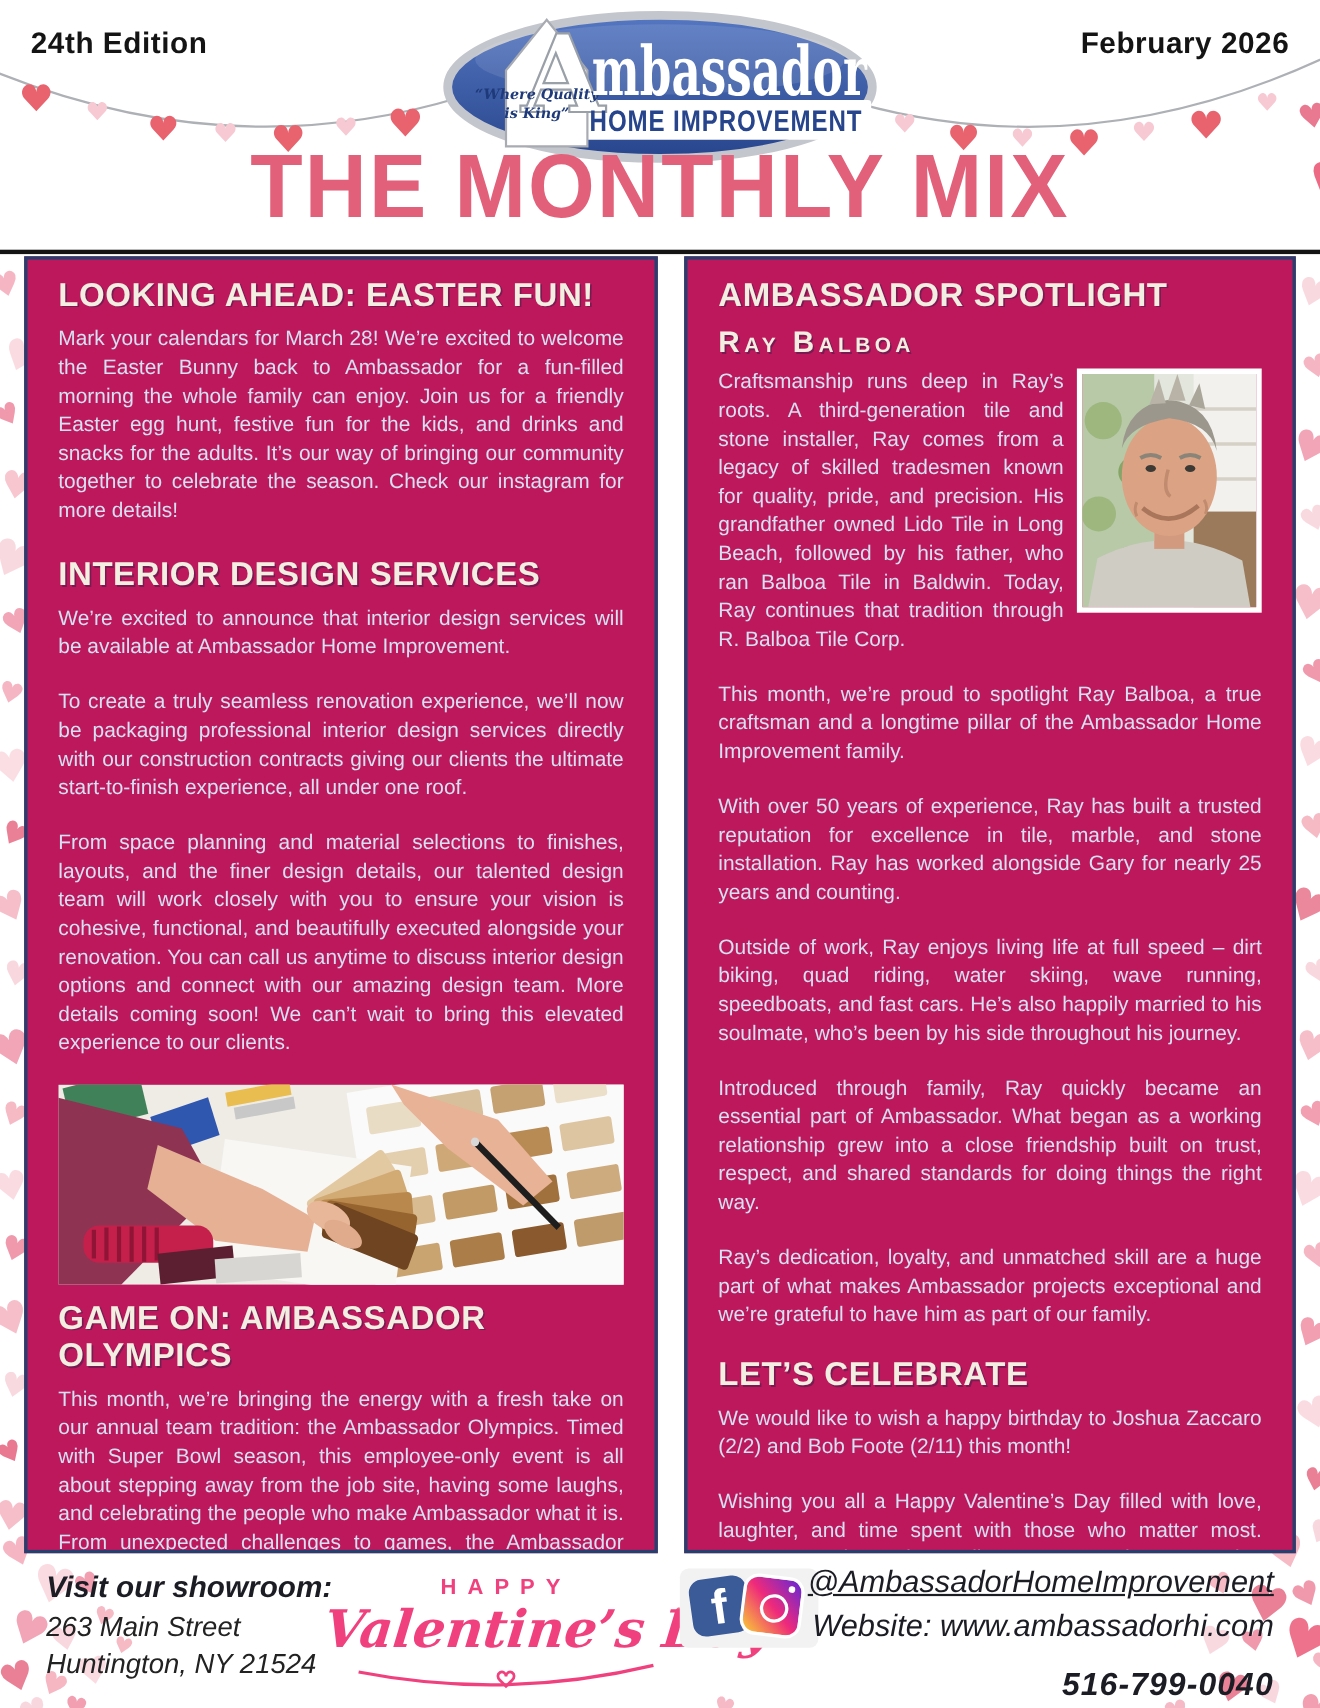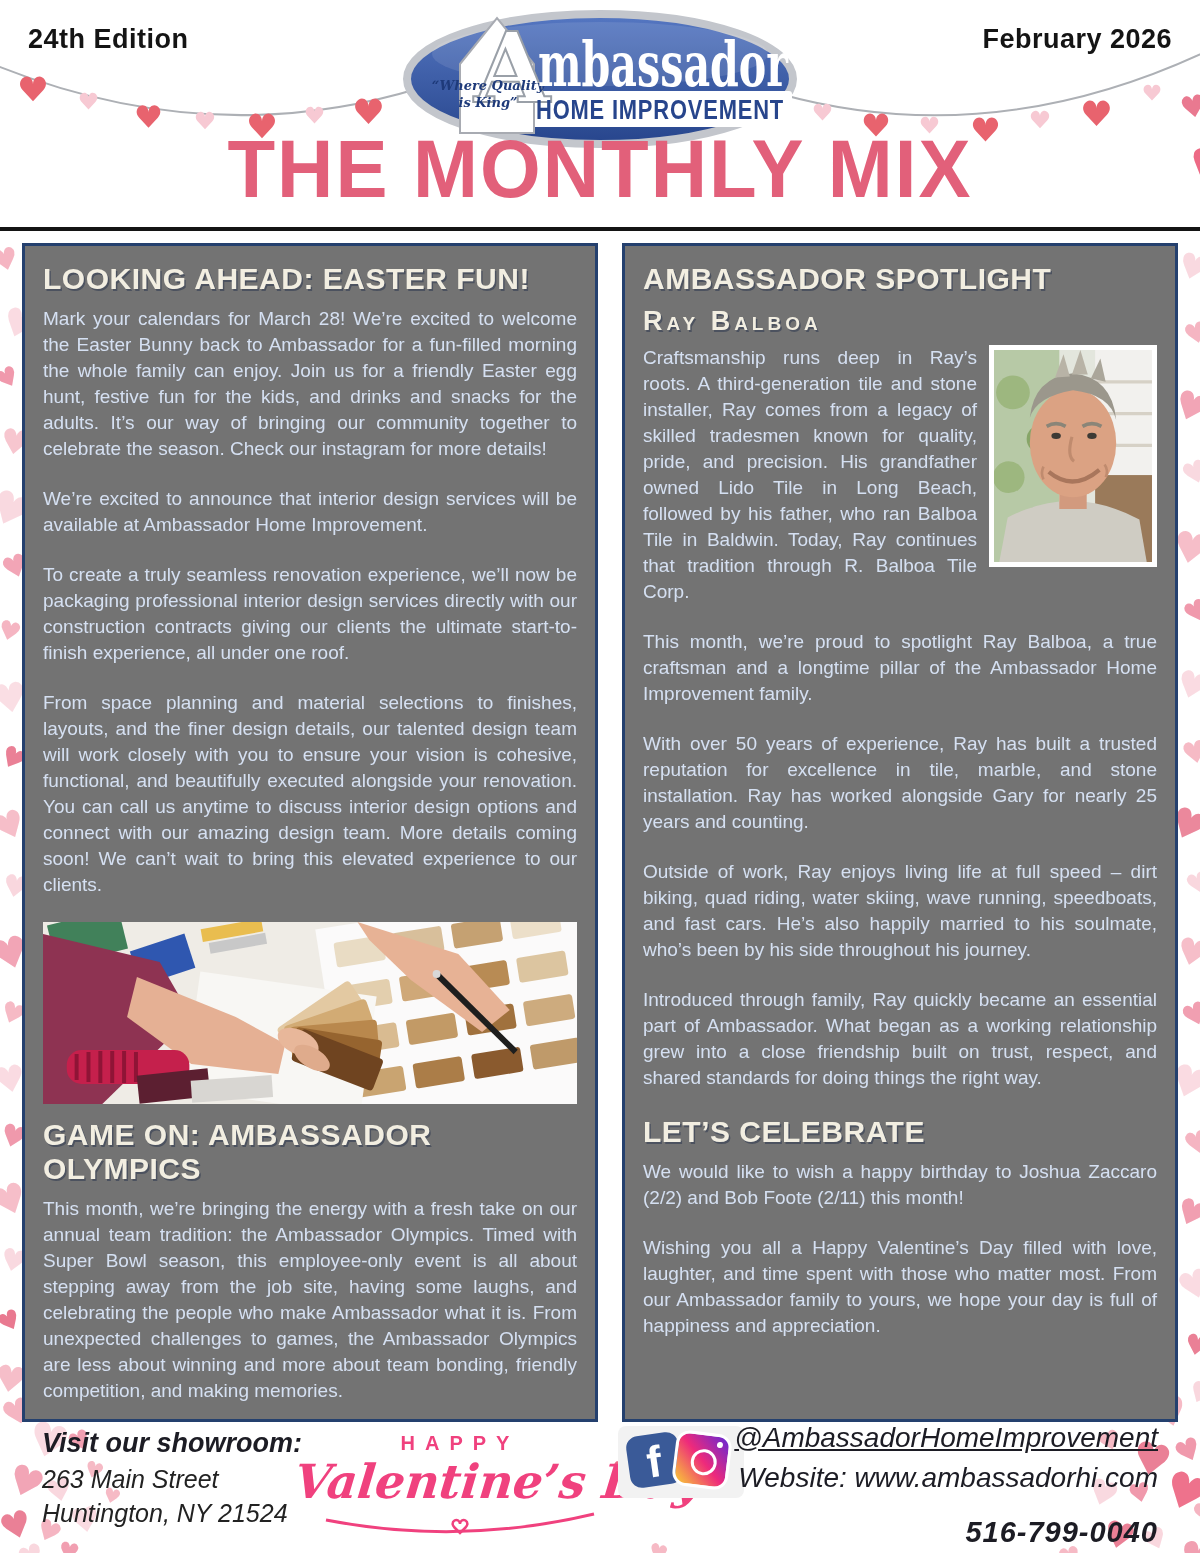--- a/index.html
+++ b/index.html
@@ -12,22 +12,22 @@
   .header{position:absolute;top:0;left:0;width:1200px;height:233px;z-index:2;}
   .edition{position:absolute;left:28px;top:24px;font-size:27px;font-weight:600;color:#141414;letter-spacing:.5px;}
   .date{position:absolute;right:28px;top:24px;font-size:27px;font-weight:600;color:#141414;letter-spacing:.5px;}
   .garland{position:absolute;left:0;top:0;width:1200px;height:200px;}
   .logo-wrap{position:absolute;left:400px;top:6px;width:400px;height:145px;}
   .nl-title{position:absolute;left:0;top:130px;width:1200px;margin:0;text-align:center;
             font-size:78px;font-weight:800;letter-spacing:2px;color:#e2607a;line-height:1.0;
             transform:scaleY(1.05);}
   .black-rule{position:absolute;left:0;top:227px;width:1200px;height:4px;background:#141414;}
   
-  .panel{position:absolute;top:243px;background:#737373;border:3px solid #24406e;box-sizing:border-box;
-         z-index:2;padding:12px 18px;overflow:hidden;}
+  .panel{position:absolute;top:233px;background:#be185d;border:3px solid #24406e;box-sizing:border-box;
+         z-index:2;padding:12px 28px;overflow:hidden;}
   .panel.left{left:22px;width:576px;height:1179px;}
   .panel.right{left:622px;width:556px;height:1179px;}
   .panel h2{margin:4px 0 10px 0;font-size:30px;font-weight:800;color:#f2eee1;letter-spacing:.5px;
             text-shadow:1.5px 1.5px 0 rgba(18,32,64,.4);}
   .panel h2.spaced-top{margin-top:28px;}
   .panel h3.spot-name{margin:2px 0 8px 0;font-size:27px;font-weight:800;color:#f2eee1;
             font-variant:small-caps;letter-spacing:4px;text-shadow:1.5px 1.5px 0 rgba(18,32,64,.4);}
   .bp{margin:0 0 24px 0;font-size:19px;line-height:26px;color:#d5e0f2;text-align:justify;}
   .bp.last{margin-bottom:0;}
   .photo-swatches{width:100%;height:182px;margin:16px 0 14px 0;}
@@ -185,20 +185,21 @@
     </div>
 
     <h1 class="nl-title">THE MONTHLY MIX</h1>
     <div class="black-rule"></div>
   </div>
 
   <section class="panel left">
     <h2>LOOKING AHEAD: EASTER FUN!</h2>
     <p class="bp">Mark your calendars for March 28! We’re excited to welcome the Easter Bunny back to Ambassador for a fun-filled morning the whole family can enjoy. Join us for a friendly Easter egg hunt, festive fun for the kids, and drinks and snacks for the adults. It’s our way of bringing our community together to celebrate the season. Check our instagram for more details!</p>
 
+    <h2 class="spaced-top">INTERIOR DESIGN SERVICES</h2>
     <p class="bp">We’re excited to announce that interior design services will be available at Ambassador Home Improvement.</p>
     <p class="bp">To create a truly seamless renovation experience, we’ll now be packaging professional interior design services directly with our construction contracts giving our clients the ultimate start-to-finish experience, all under one roof.</p>
     <p class="bp">From space planning and material selections to finishes, layouts, and the finer design details, our talented design team will work closely with you to ensure your vision is cohesive, functional, and beautifully executed alongside your renovation. You can call us anytime to discuss interior design options and connect with our amazing design team. More details coming soon! We can’t wait to bring this elevated experience to our clients.</p>
 
     <div class="photo-swatches">
       <svg viewBox="0 0 540 182" preserveAspectRatio="none" xmlns="http://www.w3.org/2000/svg">
         <rect width="540" height="182" fill="#efece6"></rect>
         <g transform="rotate(-9 420 90)">
           <rect x="290" y="-14" width="270" height="230" fill="#fbfafa"></rect>
           <g>
@@ -282,20 +283,21 @@
           <path d="M74,82 Q69,100 76,105" stroke="#c08b6e" stroke-width="3" fill="none"></path>
           <path d="M52,115 Q75,134 100,113" stroke="#a9765c" stroke-width="4" fill="none"></path>
           <path d="M47,110 Q44,116 47,122 M105,108 Q109,114 106,120" stroke="#c08b6e" stroke-width="2.5" fill="none"></path>
         </svg>
       </div>
       <p class="bp">Craftsmanship runs deep in Ray’s roots. A third-generation tile and stone installer, Ray comes from a legacy of skilled tradesmen known for quality, pride, and precision. His grandfather owned Lido Tile in Long Beach, followed by his father, who ran Balboa Tile in Baldwin. Today, Ray continues that tradition through R. Balboa Tile Corp.</p>
       <p class="bp">This month, we’re proud to spotlight Ray Balboa, a true craftsman and a longtime pillar of the Ambassador Home Improvement family.</p>
       <p class="bp">With over 50 years of experience, Ray has built a trusted reputation for excellence in tile, marble, and stone installation. Ray has worked alongside Gary for nearly 25 years and counting.</p>
       <p class="bp">Outside of work, Ray enjoys living life at full speed – dirt biking, quad riding, water skiing, wave running, speedboats, and fast cars. He’s also happily married to his soulmate, who’s been by his side throughout his journey.</p>
       <p class="bp">Introduced through family, Ray quickly became an essential part of Ambassador. What began as a working relationship grew into a close friendship built on trust, respect, and shared standards for doing things the right way.</p>
+      <p class="bp">Ray’s dedication, loyalty, and unmatched skill are a huge part of what makes Ambassador projects exceptional and we’re grateful to have him as part of our family.</p>
     </div>
 
     <h2>LET’S CELEBRATE</h2>
     <p class="bp">We would like to wish a happy birthday to Joshua Zaccaro (2/2) and Bob Foote (2/11)  this month!</p>
     <p class="bp last">Wishing you all a Happy Valentine’s Day filled with love, laughter, and time spent with those who matter most. From our Ambassador family to yours, we hope your day is full of happiness and appreciation.</p>
   </section>
 
   <div class="footer">
     <div class="showroom">
       <div class="lbl">Visit our showroom:</div>

